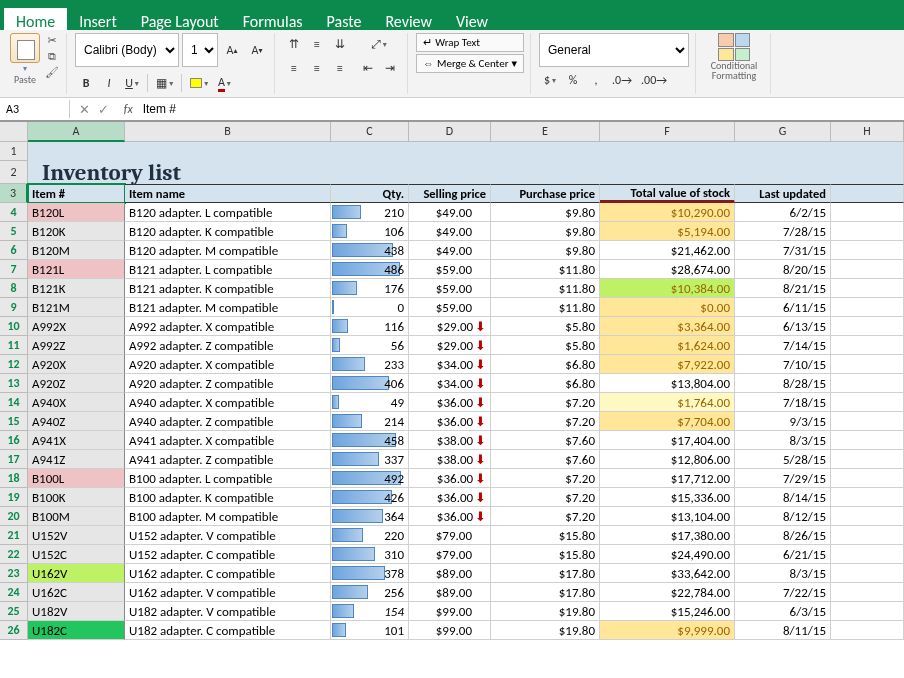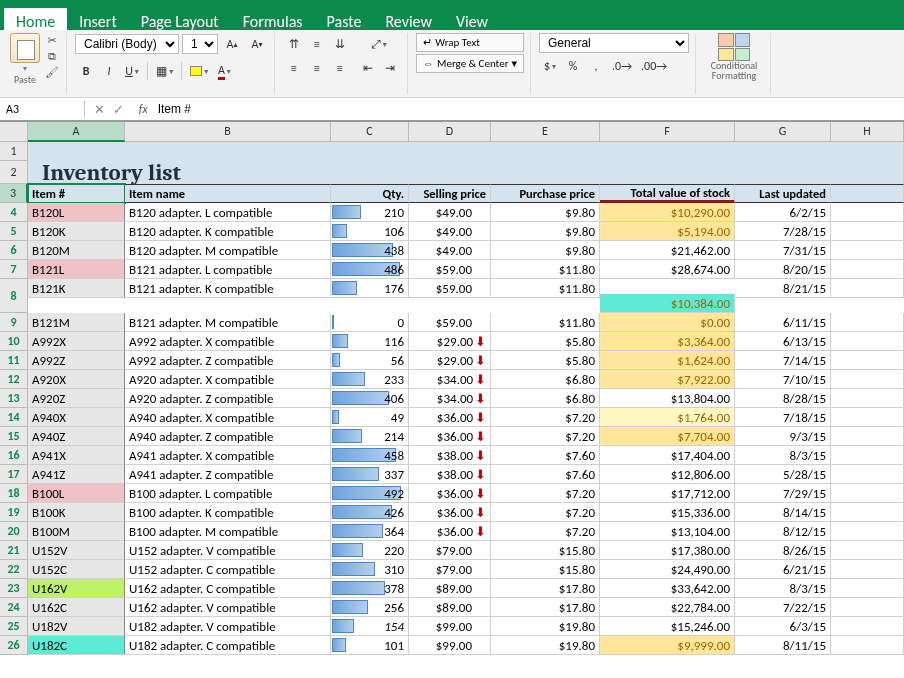--- a/index.html
+++ b/index.html
@@ -15,40 +15,40 @@
 .ribbon-group.stacked { gap: 2px; }
 .ribbon-label { font-size: 10px; color: #666; text-align: center; margin-top: auto; }
 
 .paste-block { display: flex; flex-direction: column; align-items: center; }
 .paste-icon { width: 30px; height: 30px; border: 1px solid #c89c5a; background: linear-gradient(#fdf5e7, #f3e4c5); border-radius: 3px; position: relative; }
 .paste-icon::after { content: ''; position: absolute; top: 6px; left: 6px; width: 16px; height: 18px; background: #fff; border: 1px solid #888; }
 .mini-icons { display: flex; flex-direction: column; gap: 2px; margin-left: 4px; }
 .mini-icon { width: 16px; height: 14px; display: flex; align-items: center; justify-content: center; font-size: 11px; color: #555; cursor: pointer; }
 
 .font-row { display: flex; gap: 3px; align-items: center; margin-bottom: 3px; }
-.font-select { font-size: 12px; border: 1px solid #bbb; background: #fff; padding: 1px 4px; }
+.font-select { font-size: 12px; border: 1px solid #bbb; background: #fff; padding: 8px 4px; }
 .btn-row { display: flex; gap: 1px; }
 .rbtn { min-width: 22px; height: 22px; border: 1px solid transparent; background: transparent; display: inline-flex; align-items: center; justify-content: center; cursor: pointer; font-size: 12px; color: #333; padding: 0 3px; }
 .rbtn .caret { font-size: 8px; margin-left: 2px; color: #666; }
 .sep { width: 1px; background: #ccc; margin: 2px 3px; }
 
 .align-grid { display: grid; grid-template-columns: repeat(3, 22px); gap: 1px; }
 .merge-btn { border: 1px solid #bbb; background: #fafafa; font-size: 11px; padding: 2px 6px; display: flex; align-items: center; gap: 3px; }
 
 .num-row { display: flex; gap: 1px; }
 .cond-block { display: flex; flex-direction: column; align-items: center; }
 .cond-icon { width: 32px; height: 28px; display: grid; grid-template-columns: 1fr 1fr; grid-template-rows: 1fr 1fr; gap: 1px; }
 .cond-icon div { border: 1px solid #888; }
 .cond-icon .r { background: #f8cbad; }
 .cond-icon .b { background: #bdd7ee; }
 .cond-icon .y { background: #ffe699; }
 .cond-icon .g { background: #c6efce; }
 
 .formula-bar { display: flex; align-items: center; border-bottom: 2px solid #999; height: 24px; background: #fff; }
-.name-box { width: 85px; border-right: 1px solid #ccc; padding: 2px 6px; font-size: 12px; }
+.name-box { width: 70px; border-right: 1px solid #ccc; padding: 2px 6px; font-size: 12px; }
 .fb-btns { display: flex; gap: 2px; padding: 0 6px; color: #888; }
 .fb-btns span { cursor: pointer; padding: 0 3px; }
 .fx { font-style: italic; font-size: 12px; color: #555; padding: 0 6px; }
 .formula-input { flex: 1; border: none; outline: none; font-size: 12px; padding: 2px 4px; }
 
 .sheet { display: grid; grid-template-columns: 28px 97px 206px 78px 82px 109px 135px 96px 73px; }
 .corner { background: #e8e8e8; border-right: 1px solid #bbb; border-bottom: 1px solid #bbb; height: 20px; }
 .col-head { background: #e8e8e8; border-right: 1px solid #bbb; border-bottom: 1px solid #bbb; height: 20px; text-align: center; font-size: 12px; color: #333; padding-top: 2px; }
 .col-head.selected { background: #b8dcc7; border-bottom: 2px solid #0c8a4e; }
 .row-head { background: #e8e8e8; border-right: 1px solid #bbb; border-bottom: 1px solid #bbb; text-align: center; font-size: 12px; color: #333; display: flex; align-items: center; justify-content: center; }
@@ -276,21 +276,21 @@
     <div class="cell">B121 adapter. K compatible</div>
     <div class="cell r" style="position:relative;">
       <span class="bar" style="position:absolute;left:1px;top:2px;bottom:2px;width:25px;background:linear-gradient(to right,#6ea4dd,#b4d0ec);border:1px solid #4f86c6;"></span>
       <span style="position:relative;">176</span>
     </div>
     <div class="cell r">
       <span>$59.00</span>
       <span style="width:14px;display:inline-block;"></span>
     </div>
     <div class="cell r">$11.80</div>
-    <div class="cell r" style="background:#5eead4;color:#9c6500;margin-top:15px;">$10,384.00</div>
+    <div class="cell r" style="background:#bef264;color:#9c6500;">$10,384.00</div>
     <div class="cell r">8/21/15</div>
     <div class="cell"></div>
     <div class="row-head green">9</div>
     <div class="cell itemnum" style="background:#e6e6e6;border-right:1px solid #888;">B121M</div>
     <div class="cell">B121 adapter. M compatible</div>
     <div class="cell r" style="position:relative;">
       <span class="bar" style="position:absolute;left:1px;top:2px;bottom:2px;width:0px;background:linear-gradient(to right,#6ea4dd,#b4d0ec);border:1px solid #4f86c6;"></span>
       <span style="position:relative;">0</span>
     </div>
     <div class="cell r">
@@ -535,21 +535,21 @@
     </div>
     <div class="cell r">
       <span>$99.00</span>
       <span style="width:14px;display:inline-block;"></span>
     </div>
     <div class="cell r">$19.80</div>
     <div class="cell r" style="">$15,246.00</div>
     <div class="cell r">6/3/15</div>
     <div class="cell"></div>
     <div class="row-head green">26</div>
-    <div class="cell itemnum" style="background:#5eead4;border-right:1px solid #888;">U182C</div>
+    <div class="cell itemnum" style="background:#22c55e;border-right:1px solid #888;">U182C</div>
     <div class="cell">U182 adapter. C compatible</div>
     <div class="cell r" style="position:relative;">
       <span class="bar" style="position:absolute;left:1px;top:2px;bottom:2px;width:14px;background:linear-gradient(to right,#6ea4dd,#b4d0ec);border:1px solid #4f86c6;"></span>
       <span style="position:relative;">101</span>
     </div>
     <div class="cell r">
       <span>$99.00</span>
       <span style="width:14px;display:inline-block;"></span>
     </div>
     <div class="cell r">$19.80</div>

